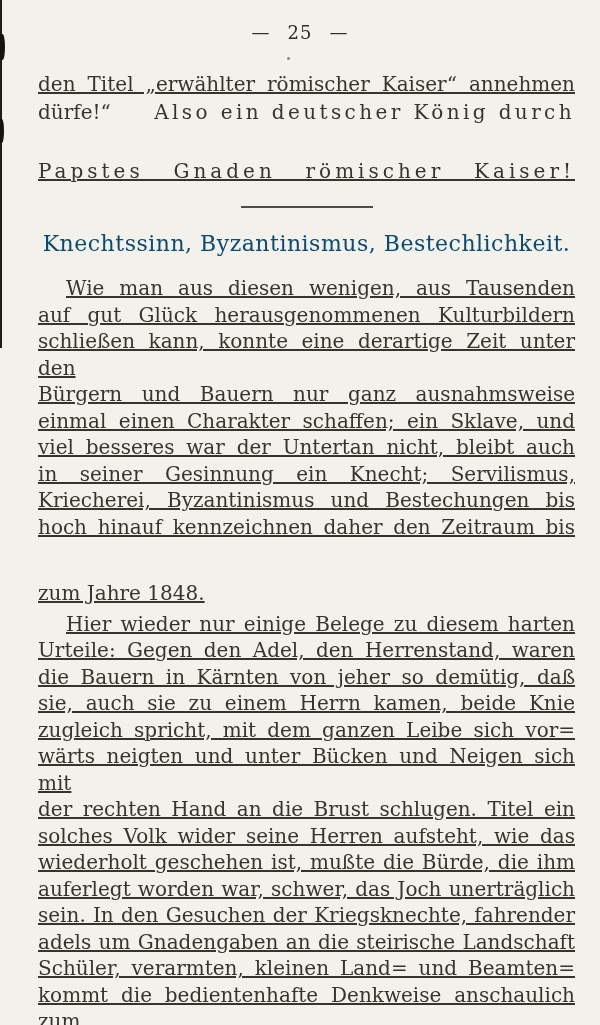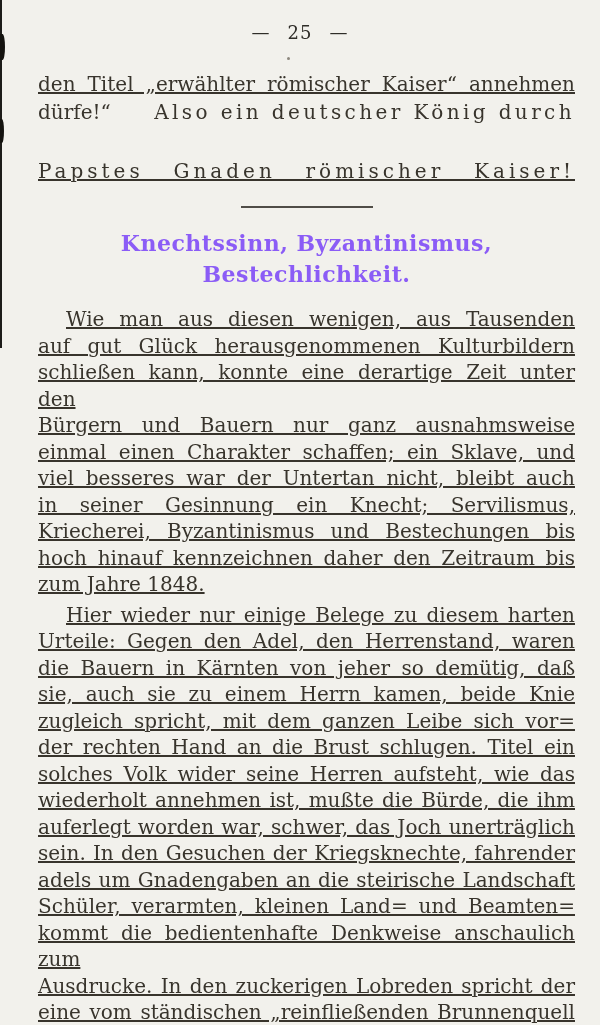--- a/index.html
+++ b/index.html
@@ -19,32 +19,32 @@
 
   .page-header {
     margin: 0 auto; padding-top: 22px;
     display: flex; justify-content: center; align-items: center; gap: 17px;
     font-size: 18px; line-height: 22px; color: #2f2d28; letter-spacing: 1px;
   }
   .content { margin-left: 38px; margin-right: 25px; }
 
   .intro { margin-top: 26px; font-size: 20px; line-height: 28px; }
   .ln { text-align: justify; text-align-last: justify; white-space: normal; text-decoration: underline; }
-  .ln.left-last { text-align: left; text-align-last: left; }
+  .ln.left-last { text-align: left; text-align-last: left; margin-top: 40px; }
   .ln.ind { text-indent: 28px; }
   .split { display: flex; justify-content: space-between; align-items: baseline; }
   .sp { letter-spacing: 0.17em; }
   .sp-fill { letter-spacing: 0.2em; word-spacing: 0.45em; margin-top: 31px; }
 
   .divider { width: 132px; height: 2px; background: #504d47; margin: 21px auto 0 auto; }
 
   .heading {
     margin: 20px 0 0 0; text-align: center;
-    font-size: 22px; font-weight: bold; line-height: 31px;
-    color: #8b5cf6; letter-spacing: 0.5px;
+    font-size: 22px; font-weight: normal; line-height: 31px;
+    color: #0c4a6e; letter-spacing: 0.5px;
   }
 
   .para { font-size: 20px; line-height: 26.5px; }
   .para-1 { margin-top: 16px; }
   .para-2 { margin-top: 4px; }
 </style>
 </head>
 <body>
 
 <div class="page">
@@ -87,23 +87,24 @@
       <div class="ln">hoch hinauf kennzeichnen daher den Zeitraum bis</div>
       <div class="ln left-last">zum Jahre 1848.</div>
     </section>
 
     <section class="para para-2">
       <div class="ln ind">Hier wieder nur einige Belege zu diesem harten</div>
       <div class="ln">Urteile: Gegen den Adel, den Herrenstand, waren</div>
       <div class="ln">die Bauern in Kärnten von jeher so demütig, daß</div>
       <div class="ln">sie, auch sie zu einem Herrn kamen, beide Knie</div>
       <div class="ln">zugleich spricht, mit dem ganzen Leibe sich vor=</div>
+      <div class="ln">wärts neigten und unter Bücken und Neigen sich mit</div>
       <div class="ln">der rechten Hand an die Brust schlugen. Titel ein</div>
       <div class="ln">solches Volk wider seine Herren aufsteht, wie das</div>
-      <div class="ln">wiederholt annehmen ist, mußte die Bürde, die ihm</div>
+      <div class="ln">wiederholt geschehen ist, mußte die Bürde, die ihm</div>
       <div class="ln">auferlegt worden war, schwer, das Joch unerträglich</div>
       <div class="ln">sein. In den Gesuchen der Kriegsknechte, fahrender</div>
       <div class="ln">adels um Gnadengaben an die steirische Landschaft</div>
       <div class="ln">Schüler, verarmten, kleinen Land= und Beamten=</div>
       <div class="ln">kommt die bedientenhafte Denkweise anschaulich zum</div>
       <div class="ln">Ausdrucke. In den zuckerigen Lobreden spricht der</div>
       <div class="ln">eine vom ständischen „reinfließenden Brunnenquell</div>
 
     </section>
 

